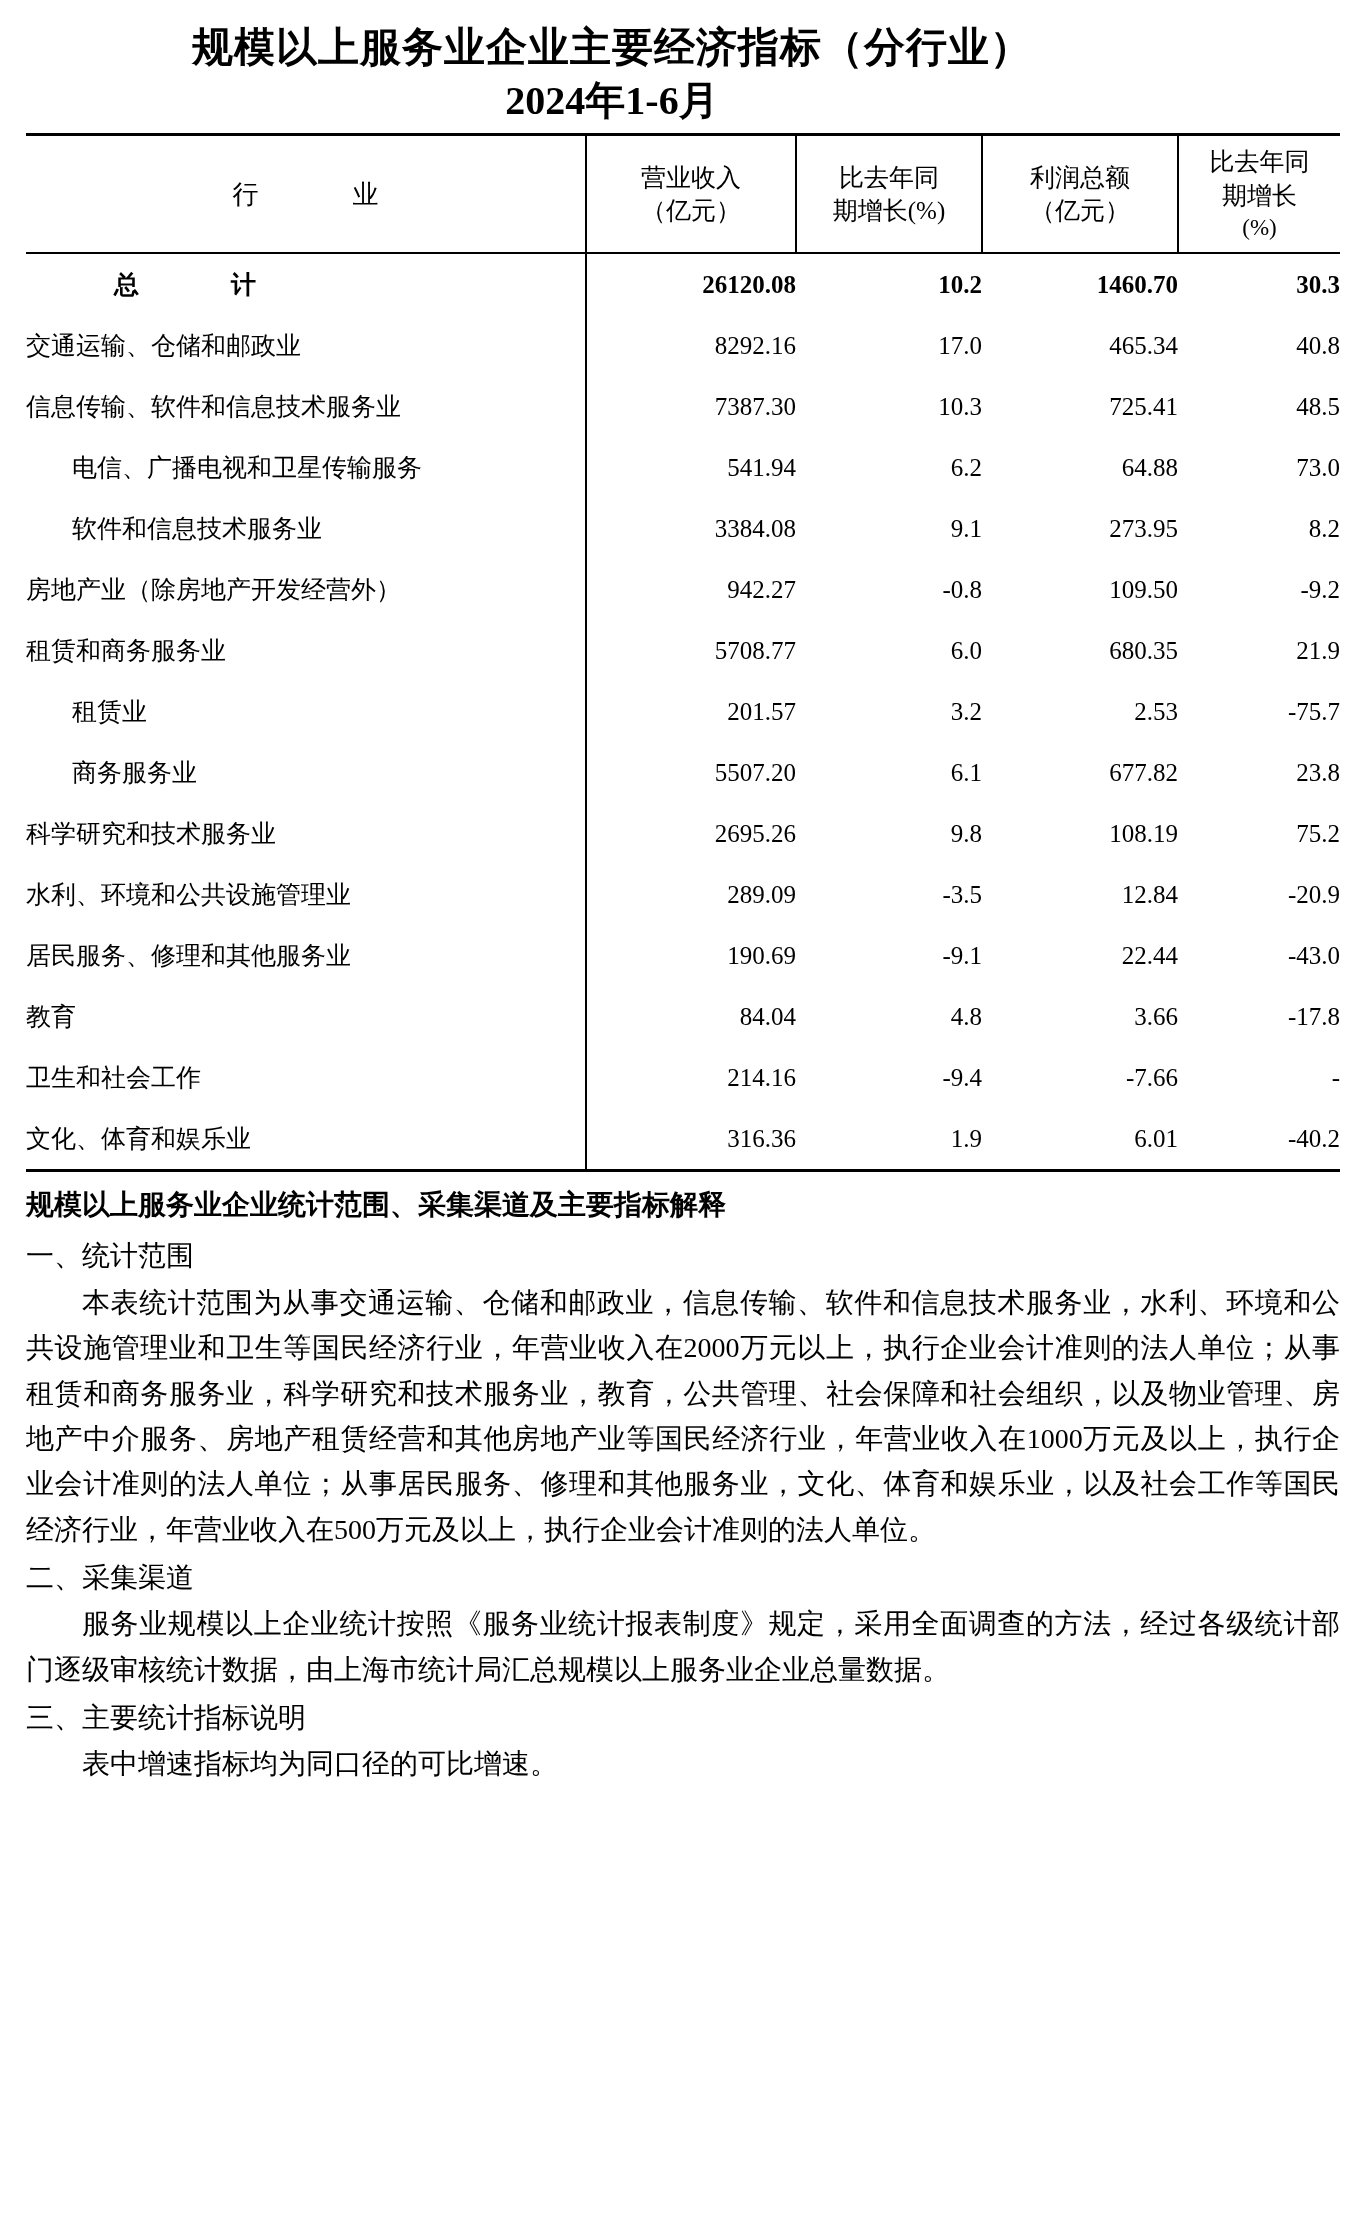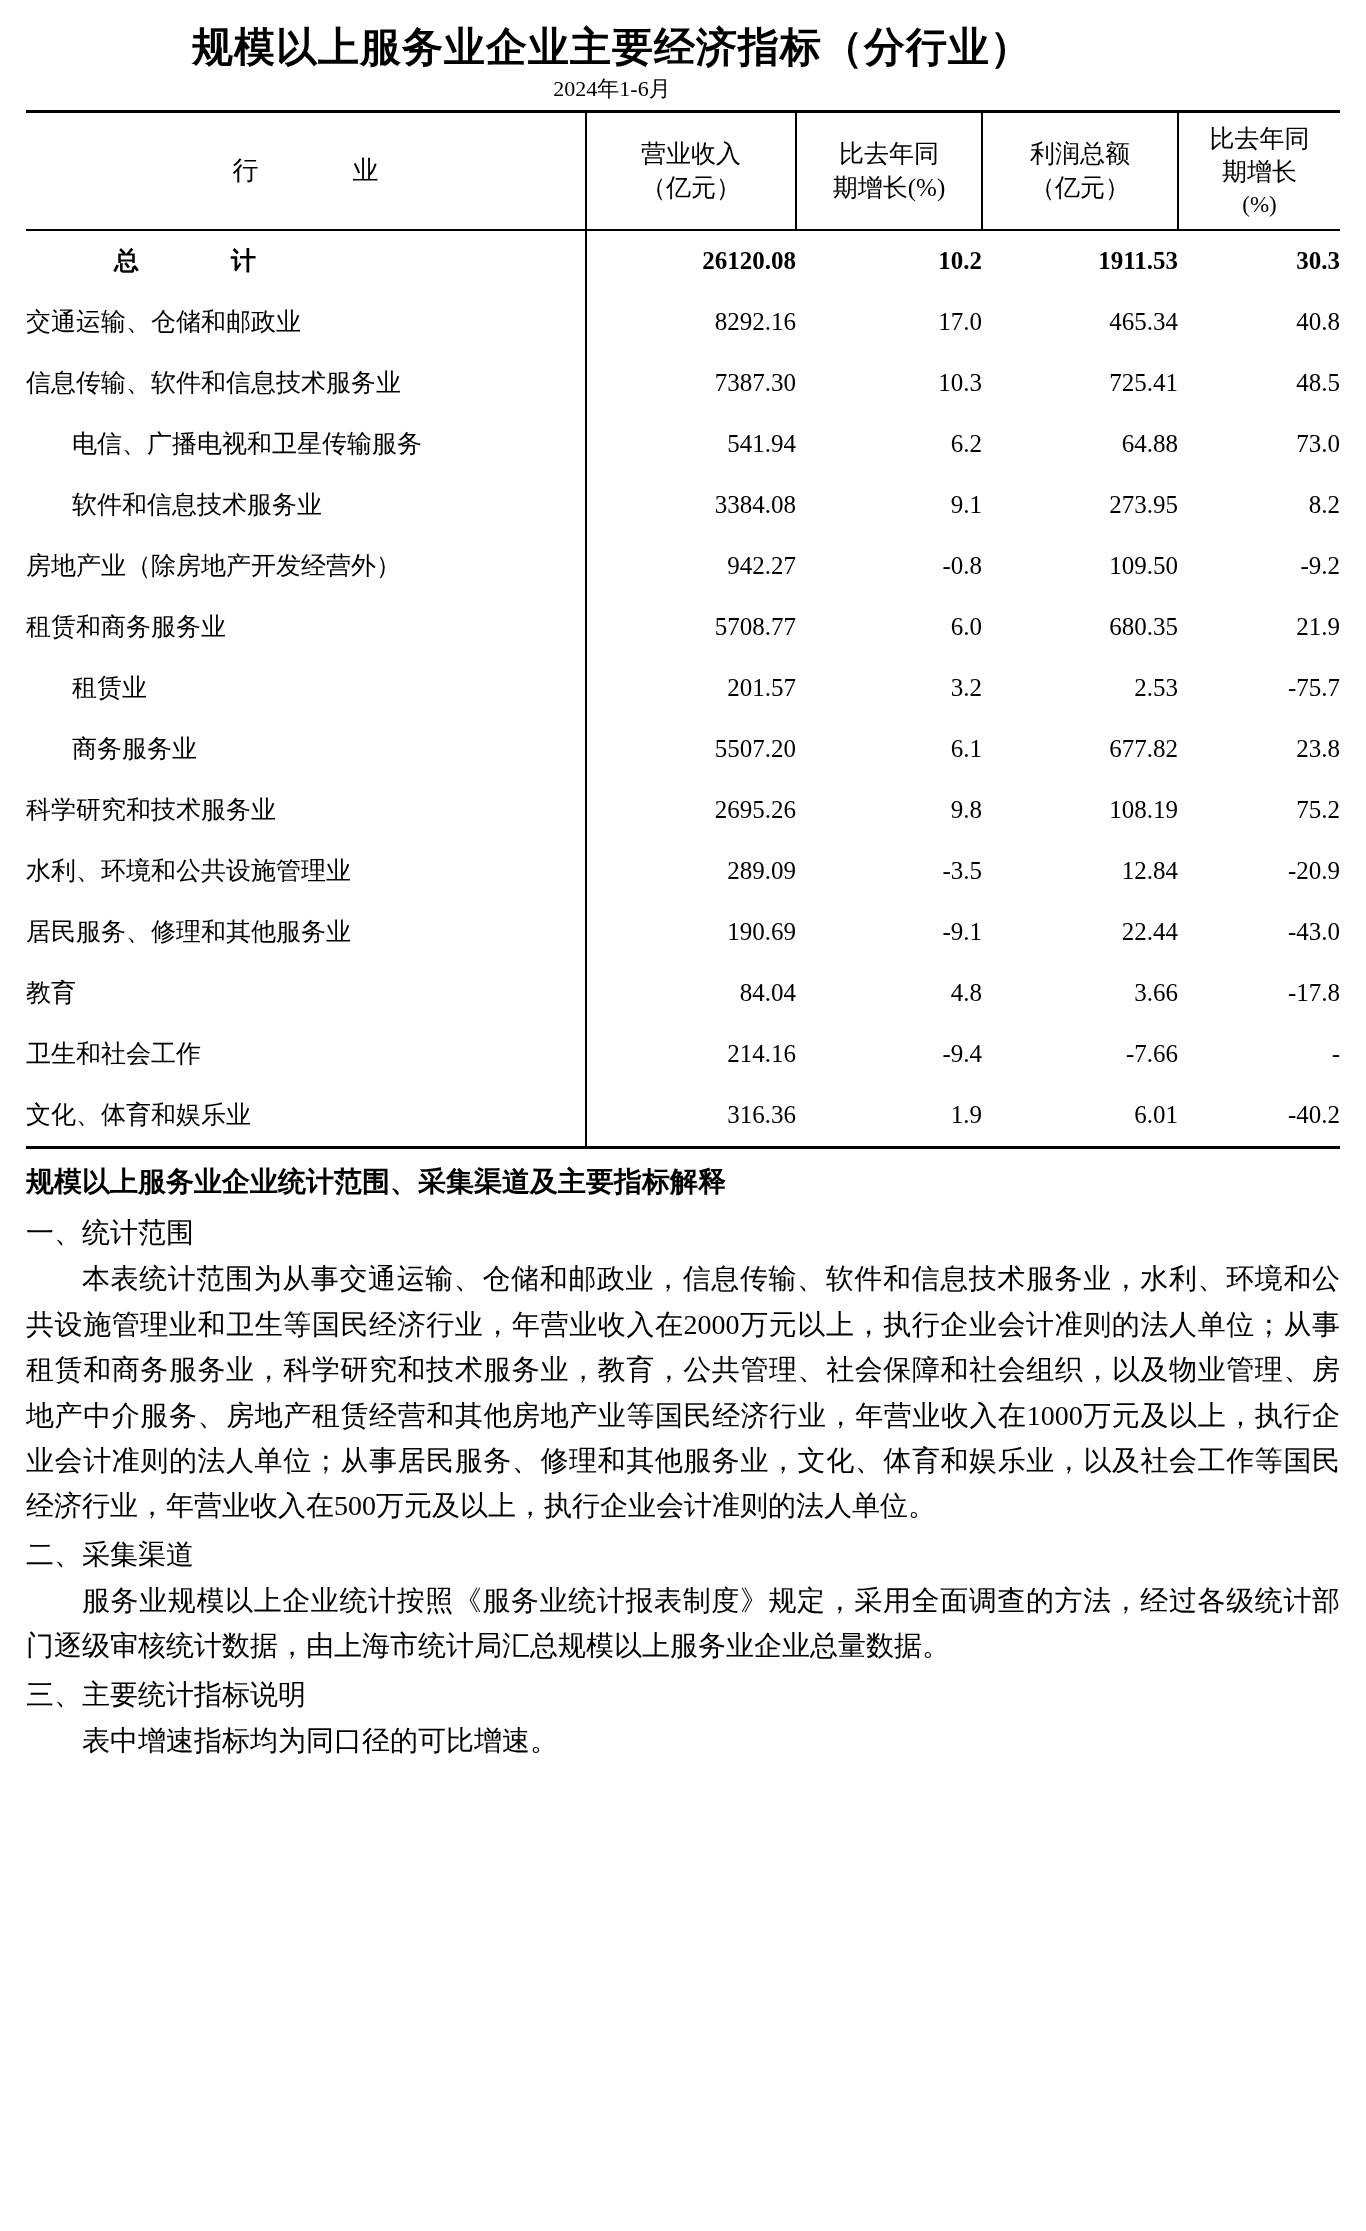--- a/index.html
+++ b/index.html
@@ -22,22 +22,22 @@
   .doc-title {
     text-align: center;
     font-size: 41px;
     font-weight: bold;
     letter-spacing: 1px;
     line-height: 1.25;
     margin: 8px 0 2px 0;
   }
   .doc-subtitle {
     text-align: center;
-    font-size: 22px;
-    font-weight: normal;
+    font-size: 40px;
+    font-weight: bold;
     line-height: 1.3;
     margin: 0 0 6px 0;
   }
   
   table.stats {
     border-collapse: collapse;
     width: 1314px;
     margin: 0 auto;
     table-layout: fixed;
   }
@@ -176,21 +176,21 @@
           <span class="hdr-two-line">期增长</span>
           <span class="hdr-two-line hdr-small">(%)</span>
         </th>
       </tr>
     </thead>
     <tbody id="table-body">
         <tr class="total-row">
           <td class="name total">总　　计</td>
           <td class="num first">26120.08</td>
           <td class="num">10.2</td>
-          <td class="num">1911.53</td>
+          <td class="num">1460.70</td>
           <td class="num">30.3</td>
         </tr>
         <tr>
           <td class="name">交通运输、仓储和邮政业</td>
           <td class="num first">8292.16</td>
           <td class="num">17.0</td>
           <td class="num">465.34</td>
           <td class="num">40.8</td>
         </tr>
         <tr>

